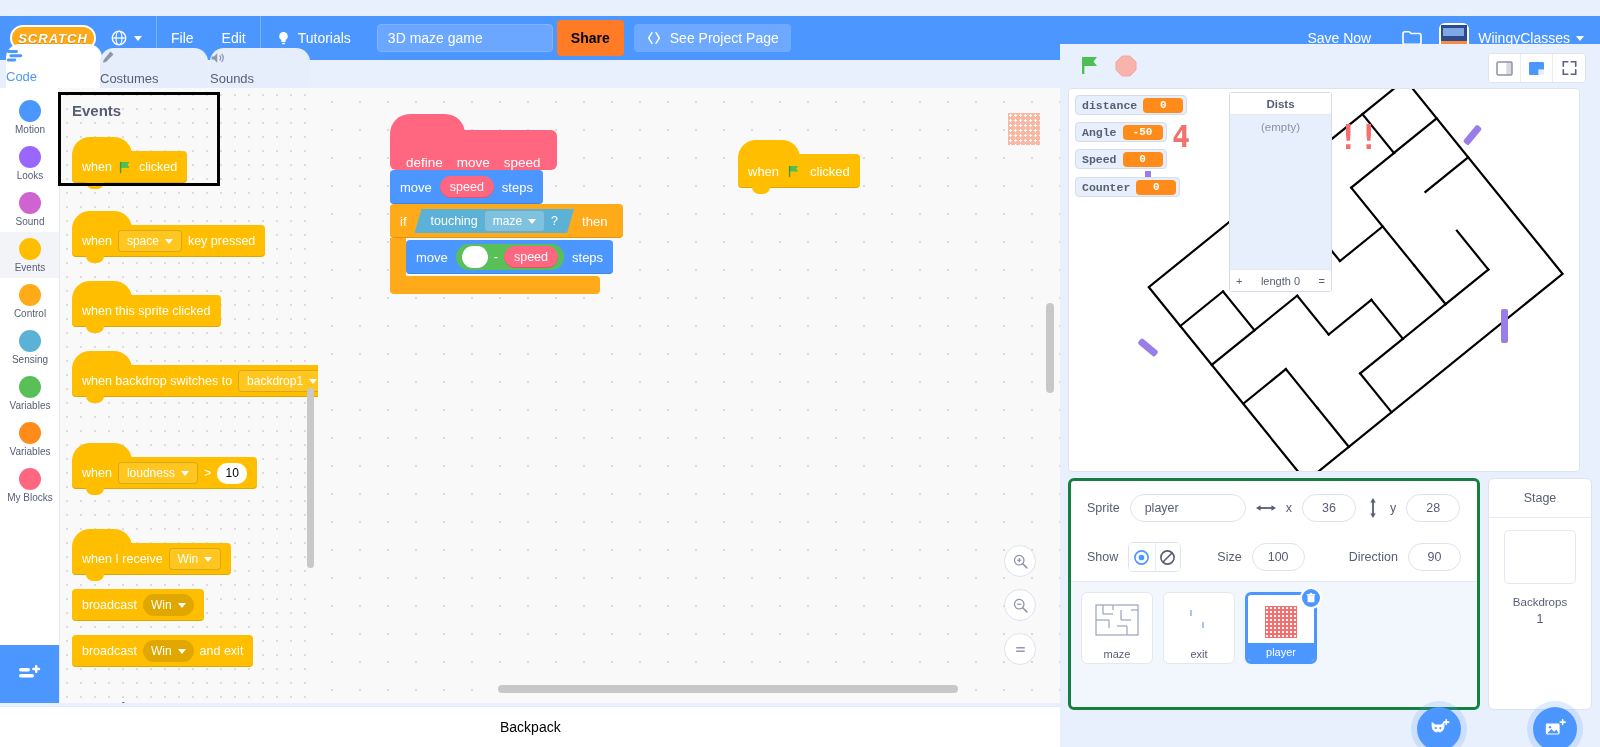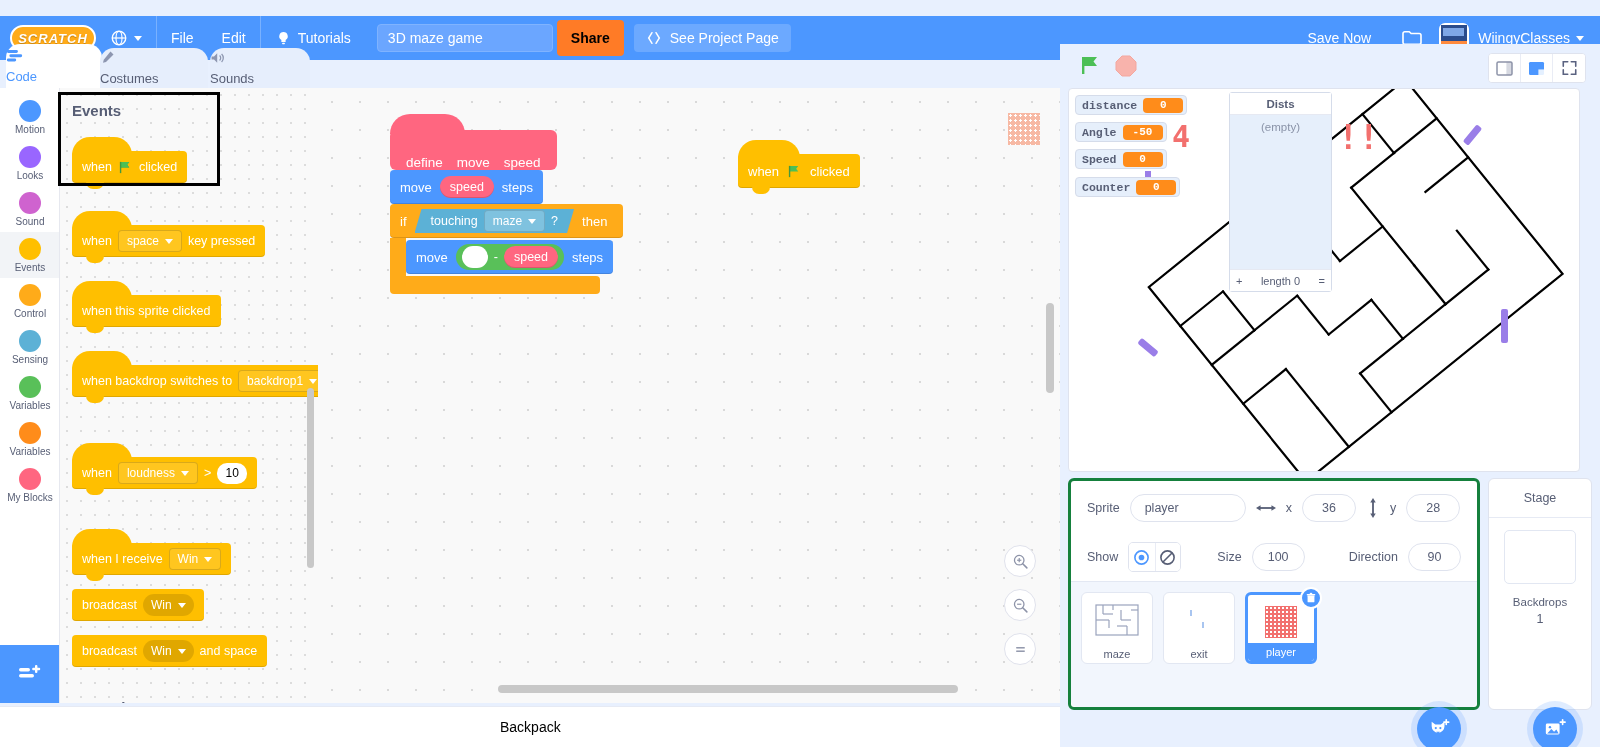--- a/index.html
+++ b/index.html
@@ -539,21 +539,21 @@
         </span>
       </div>
 
       <div style="height:14px"></div>
       <div class="blk events">
         <span>broadcast</span>
         <span class="dropdown dd-solid">
           <span>Win</span>
           <span class="dcaret"></span>
         </span>
-        <span>and space</span>
+        <span>and exit</span>
       </div>
 
       <div class="pal-head" style="margin-top:32px">Control</div>
 
       
       
 
       <div class="pscroll-bar"></div>
     </div>
   </div>

